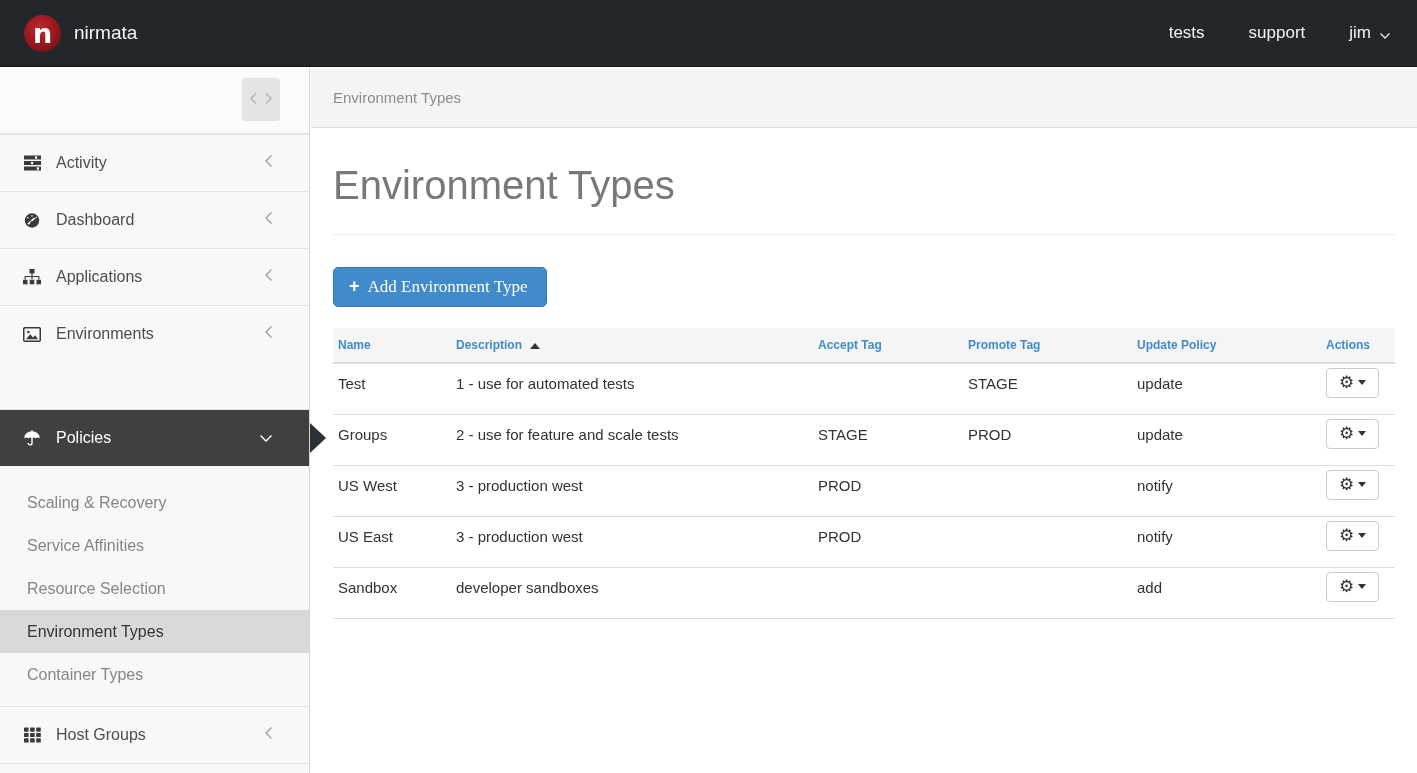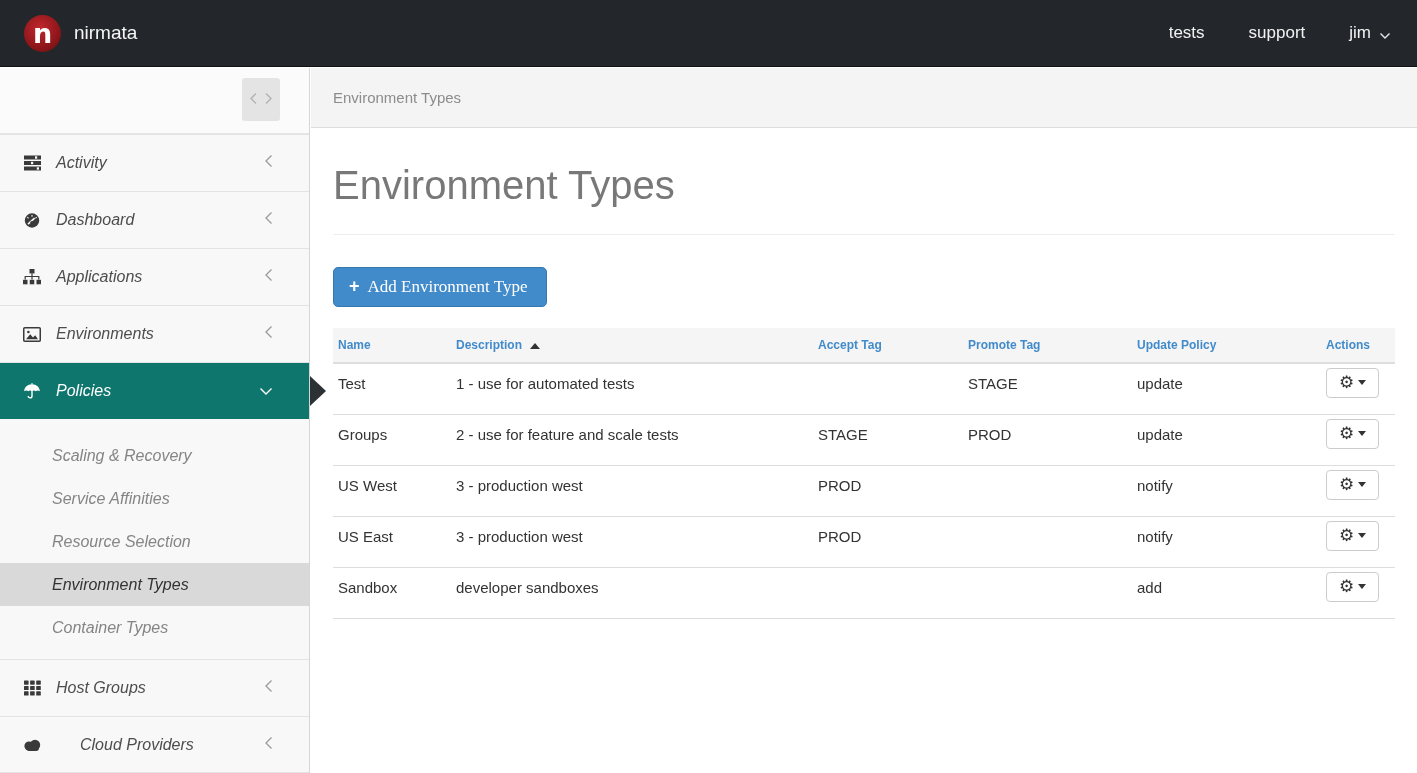--- a/index.html
+++ b/index.html
@@ -15,41 +15,41 @@
     background:radial-gradient(circle at 42% 35%, #c1272d 0%, #8c161a 62%, #5f0e10 100%);
     color:#fff; font-weight:bold; font-size:27px; line-height:37px; text-align:center;
     font-family:"DejaVu Sans", sans-serif; }
   .brand-name { color:#f5f5f5; font-size:19px; margin-left:13px; }
   .nav-right { margin-left:auto; display:flex; align-items:center; gap:44px; }
   .nav-link { color:#f2f2f2; font-size:17px; cursor:pointer; display:flex; align-items:center; }
   .nav-link .dn { margin-left:8px; margin-top:3px; }
 
   
   .sidebar { position:absolute; top:68px; left:0; width:310px; height:705px;
-    background:#f8f8f8; border-right:1px solid #d6d6d6; z-index:5;font-style:italic; }
+    background:#f8f8f8; border-right:1px solid #d6d6d6; z-index:5; }
   .side-head { height:66px; background:#fbfbfb; border-bottom:1px solid #e5e5e5;
     position:relative; }
   .pager { position:absolute; right:29px; top:10px; width:38px; height:43px;
     background:#e4e4e4; border-radius:3px; display:flex; align-items:center;
     justify-content:center; gap:6px; cursor:pointer; }
 
   .nav-item { height:57px; border-top:1px solid #e3e3e3; display:flex; align-items:center;
     padding:0 0 0 22px; cursor:pointer; position:relative; }
   .nav-item .icon { width:20px; display:inline-flex; justify-content:center; }
   .nav-item .label { font-size:16px; color:#4d4d4d; margin-left:14px; }
   .nav-item .chev { position:absolute; right:36px; top:50%; transform:translateY(-50%); }
 
-  .nav-item.active { background:#0f766e; }
+  .nav-item.active { background:#404040;margin-top:47px; }
   .nav-item.active .label { color:#fff; }
   .notch { position:absolute; left:310px; top:50%; transform:translateY(-50%);
     width:0; height:0; border-left:16px solid #2c3136;
     border-top:15px solid transparent; border-bottom:15px solid transparent; }
 
   .submenu { padding:15px 0 10px 0; }
-  .sub-item { height:43px; line-height:43px; padding-left:52px; font-size:16px;
+  .sub-item { height:43px; line-height:43px; padding-left:27px; font-size:16px;
     color:#858585; cursor:pointer; }
   .sub-item.selected { background:#d9d9d9; color:#333; }
   .nav-item.last { border-bottom:1px solid #e3e3e3;gap:24px; }
 
   
   .main { position:absolute; top:68px; left:311px; width:1106px; height:705px; background:#fff; }
   .breadcrumb-bar { height:60px; background:#f4f4f4; border-bottom:1px solid #dcdcdc;
     line-height:60px; padding-left:22px; font-size:15px; color:#8c8c8c; }
   .content { padding:0 22px; }
   .page-title { margin-top:35px; font-size:40px; font-weight:400; color:#787878;

